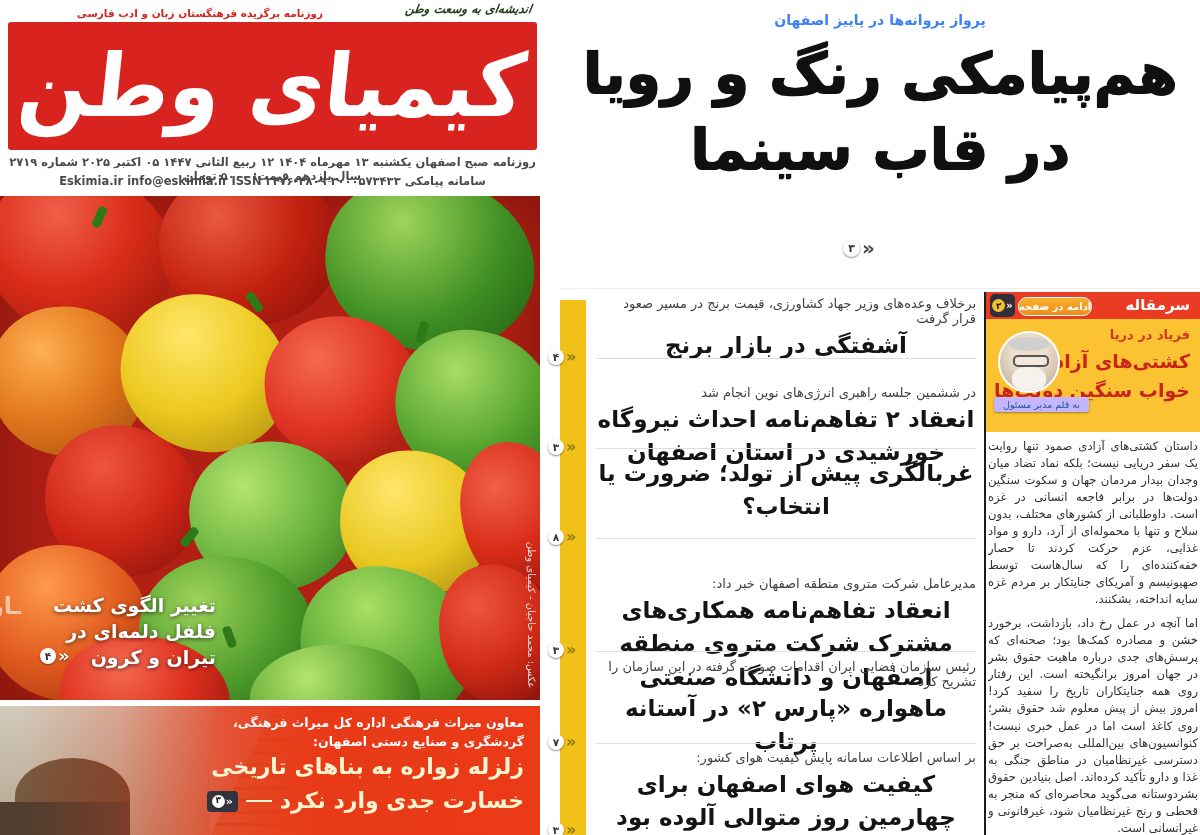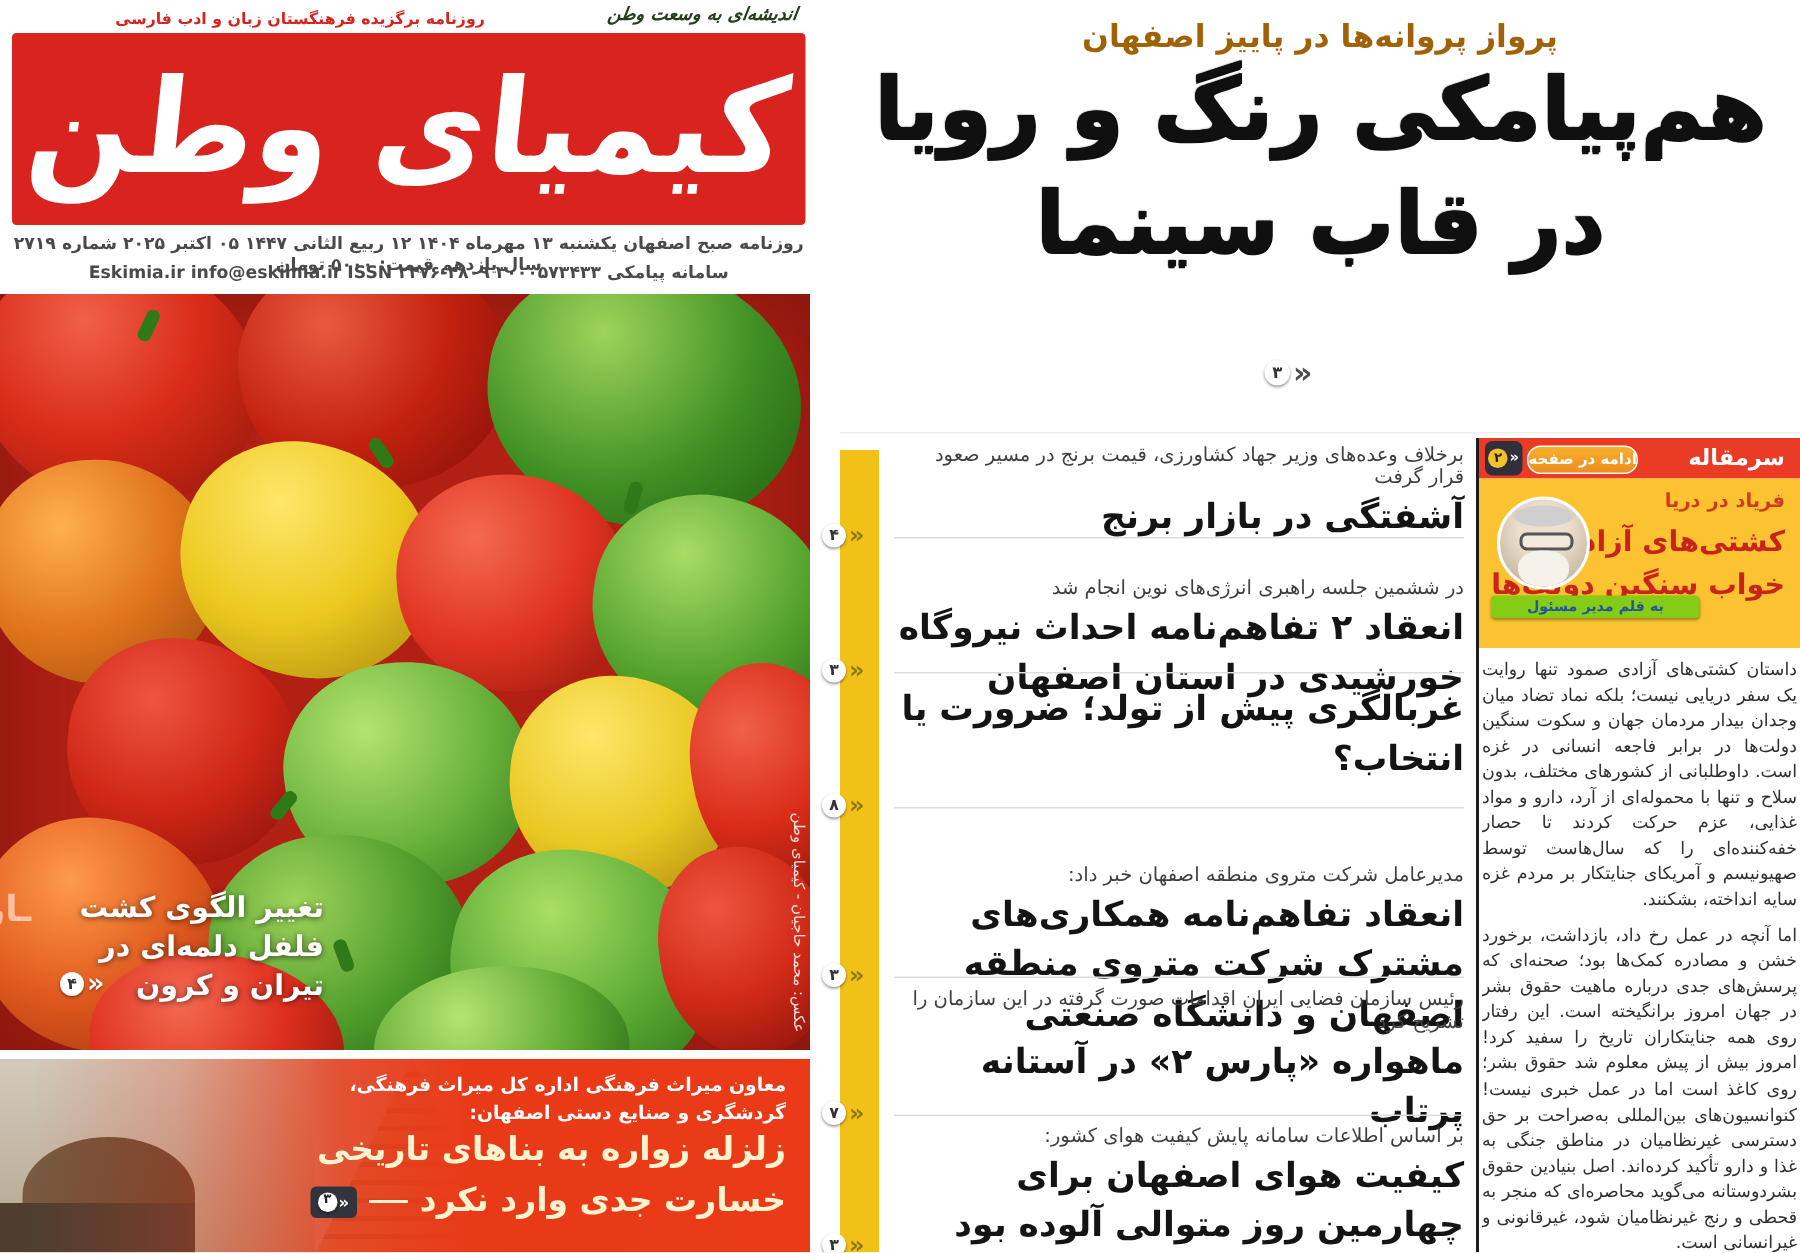--- a/index.html
+++ b/index.html
@@ -13,21 +13,21 @@
   .award{left:50px;top:7px;width:300px;font-size:10.5px;font-weight:bold;color:#d8231e;text-align:center;}
   .masthead{left:8px;top:22px;width:529px;height:128px;background:#d8231e;border-radius:3px;
             display:flex;align-items:center;justify-content:center;}
   .masthead-title{color:#fff;font-size:82px;font-weight:bold;transform:skewX(-6deg) scaleY(1.06);
                   letter-spacing:-2px;line-height:1;}
   .infoline{left:8px;width:529px;text-align:center;color:#4a4a4a;font-size:11.5px;font-weight:bold;}
   .info1{top:155px;}
   .info2{top:174px;}
 
   
-  .lead-kicker{left:560px;top:12px;width:640px;text-align:center;font-size:21px;font-weight:bold;color:#a16207;}
+  .lead-kicker{left:560px;top:12px;width:640px;text-align:center;font-size:14px;font-weight:bold;color:#3b82f6;}
   .lead-title{left:560px;top:36px;width:640px;text-align:center;font-size:57px;font-weight:bold;color:#101010;
               line-height:1.33;letter-spacing:-1px;
               text-shadow:0 0 1px #101010,1px 0 0 #101010,0 1px 0 #101010;}
   .pagemark{display:flex;align-items:center;gap:2px;}
   .pagemark .chev{font-weight:bold;}
   .pagemark .circ{display:inline-flex;align-items:center;justify-content:center;border-radius:50%;
                   background:#fff;box-shadow:0 1px 2px rgba(0,0,0,.45);font-weight:bold;}
   .lead-mark{left:843px;top:236px;}
   .lead-mark .chev{color:#4d4d4d;font-size:20px;}
   .lead-mark .circ{width:17px;height:17px;font-size:11px;color:#333;}
@@ -65,21 +65,21 @@
   .her-dash{display:inline-block;width:26px;height:2px;background:#fdf3cf;}
   .her-badge{display:inline-flex;align-items:center;gap:1px;background:#33333d;border-radius:4px;
              padding:2px 5px;z-index:3;}
   .her-badge .chev{color:#fff;font-size:11px;}
   .her-badge .circ{width:13px;height:13px;font-size:9px;color:#222;}
 
   
   .ybar{left:560px;top:300px;width:26px;height:535px;background:#f2c117;}
   .news-item{left:596px;width:380px;text-align:right;}
   .news-kicker{font-size:13px;color:#3f3f3f;margin-bottom:3px;}
-  .news-title{font-size:23px;font-weight:bold;color:#141414;line-height:1.45;}
+  .news-title{font-size:23px;font-weight:bold;color:#141414;line-height:1.45;text-align:center;}
   .hline{left:596px;width:380px;height:1px;background:#ddd;}
   .bar-mark{left:548px;}
   .bar-mark .chev{color:#8a7a10;font-size:16px;}
   .bar-mark .circ{width:16px;height:16px;font-size:10.5px;color:#333;}
 
   
   .col-rule{left:984px;top:292px;width:2px;height:543px;background:#1c1c1c;}
   .ed-bar{left:986px;top:292px;width:214px;height:27px;background:#ea3b24;}
   .ed-label{position:absolute;right:10px;top:0;line-height:27px;color:#fff;font-size:15px;font-weight:bold;}
   .ed-pill{position:absolute;left:32px;top:5px;height:17px;line-height:17px;padding:0 0;border-radius:9px;
@@ -93,22 +93,22 @@
   .ed-panel{left:986px;top:319px;width:214px;height:113px;background:#fbc331;}
   .ed-kicker{position:absolute;right:10px;top:8px;color:#d03a1f;font-size:13px;font-weight:bold;}
   .ed-title{position:absolute;right:10px;top:28px;color:#c8241c;font-size:19px;font-weight:bold;
             line-height:1.55;text-align:right;}
   .ed-photo{position:absolute;left:12px;top:12px;width:58px;height:58px;border-radius:50%;border:2px solid #fff;
             background:radial-gradient(circle at 50% 35%,#ecdfcd 35%,#c9bba5 75%,#b0a28c 100%);overflow:hidden;}
   .ed-hair{position:absolute;left:9px;top:4px;width:40px;height:14px;border-radius:50%;background:#cfcfcf;}
   .ed-glasses{position:absolute;left:13px;top:22px;width:32px;height:8px;border:2px solid #555;
               border-radius:5px;background:rgba(255,255,255,.3);}
   .ed-beard{position:absolute;left:12px;top:34px;width:34px;height:24px;border-radius:45%;background:#f5f2ec;}
-  .ed-byline{position:absolute;left:8px;top:78px;background:#84cc16;color:#23549c;font-size:9.5px;font-weight:bold;
-             padding:2px 24px;border-radius:3px;box-shadow:0 1px 2px rgba(0,0,0,.35);}
+  .ed-byline{position:absolute;left:8px;top:78px;background:#c4b5fd;color:#23549c;font-size:9.5px;font-weight:normal;
+             padding:2px 9px;border-radius:3px;box-shadow:0 1px 2px rgba(0,0,0,.35);}
   .ed-body{left:988px;top:438px;width:210px;height:397px;overflow:hidden;color:#303030;
            font-size:11.6px;line-height:1.47;text-align:justify;}
   .ed-body p{margin:0 0 7px;}
 
   .topline{left:560px;top:288px;width:640px;height:1px;background:#eee;}
 </style>
 </head>
 <body>
 
 <div class="page">

